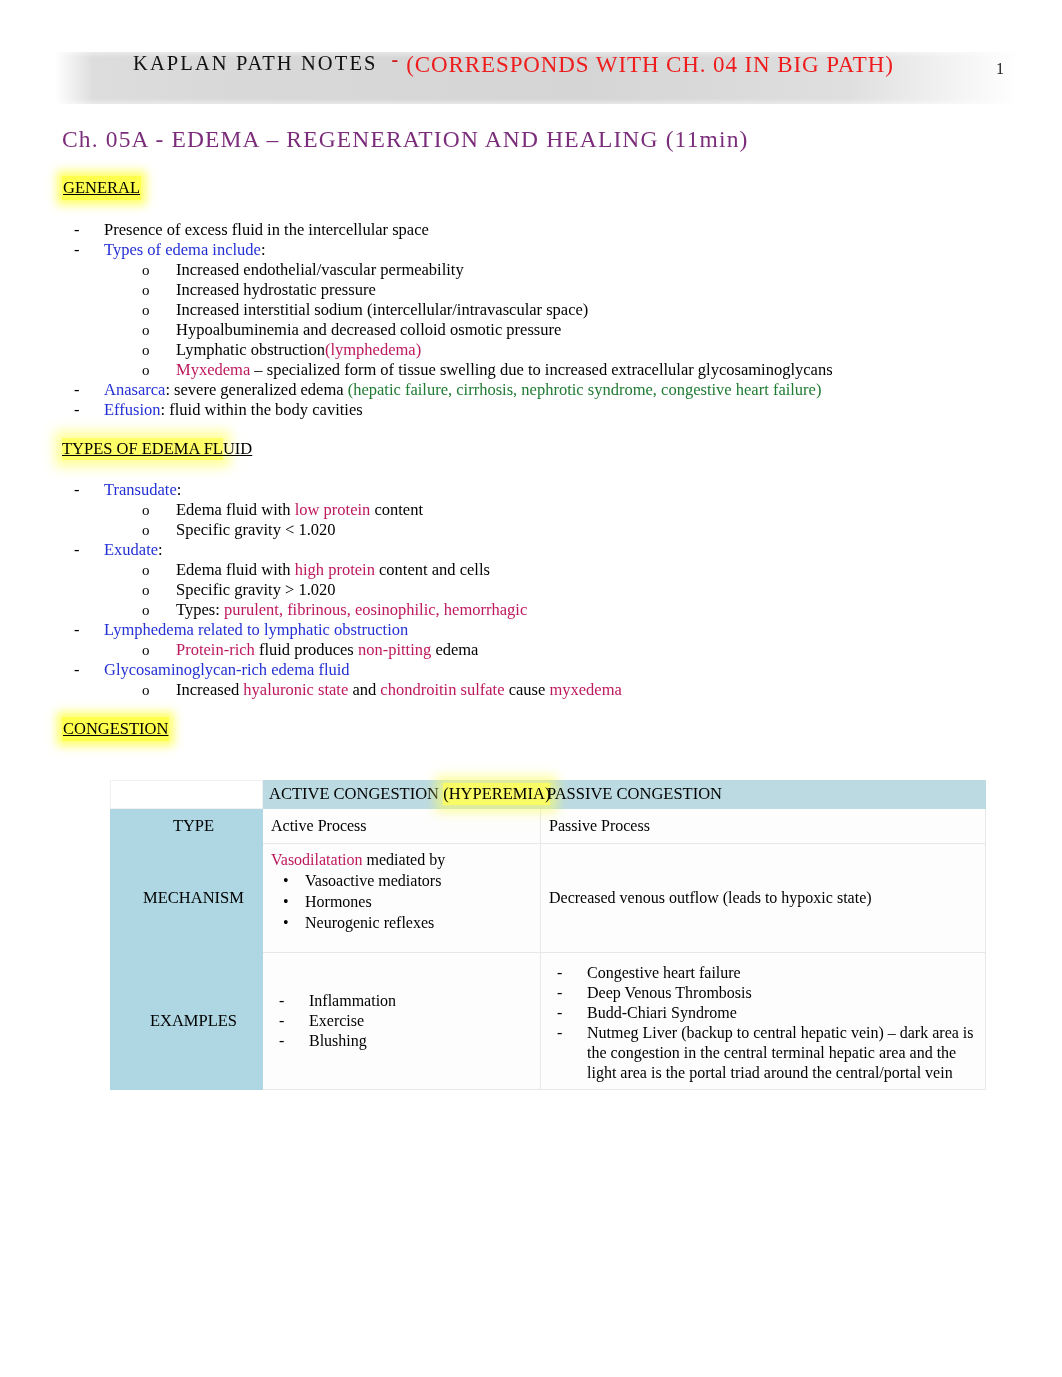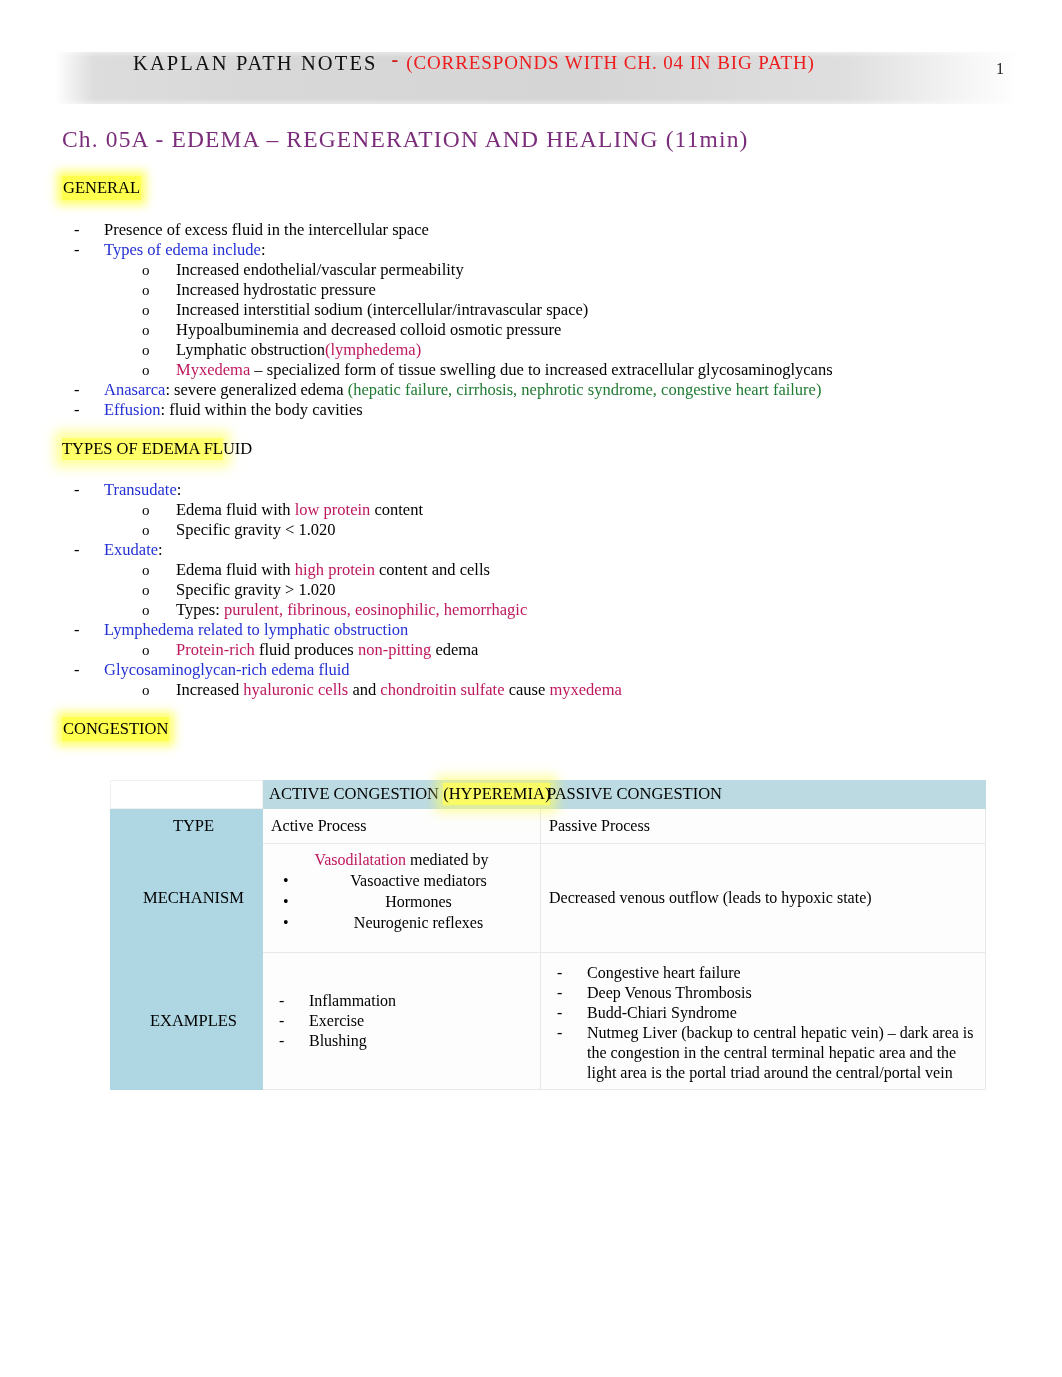--- a/index.html
+++ b/index.html
@@ -61,21 +61,21 @@
   }
   .hdr-dash {
     font-size: 20px;
     font-weight: bold;
     color: #d21919;
     margin: 0 8px 0 14px;
     position: relative;
     top: -4px;
   }
   .hdr-sub {
-    font-size: 19px;
+    font-size: 23px;
     letter-spacing: 0.9px;
     color: #ee1c1c;
     white-space: nowrap;
   }
   .page-number {
     position: absolute;
     right: 58px;
     top: 60px;
     font-size: 16px;
     color: #1a1a1a;
@@ -93,20 +93,21 @@
     white-space: nowrap;
   }
 
   
   .section-head {
     position: absolute;
     font-size: 16.5px;
     color: #000;
     white-space: nowrap;
     line-height: 1;
+    text-decoration: underline;
   }
   .hl {
     background: #ffff4d;
     box-shadow: 0 0 9px 5px rgba(255,255,77,0.85);
     padding: 2px 1px 3px 1px;
   }
   .hl-soft {
     background: rgba(255,255,90,0.92);
     box-shadow: 0 0 11px 7px rgba(255,255,90,0.6);
     padding: 1px 0 2px 0;
@@ -247,21 +248,21 @@
     <div class="lvl1"><span class="mk">-</span><span class="blue">Transudate</span><span>:</span></div>
     <div class="lvl2"><span class="mk">o</span><span>Edema fluid with </span><span class="red">low protein</span><span> content</span></div>
     <div class="lvl2"><span class="mk">o</span><span>Specific gravity &lt; 1.020</span></div>
     <div class="lvl1"><span class="mk">-</span><span class="blue">Exudate</span><span>:</span></div>
     <div class="lvl2"><span class="mk">o</span><span>Edema fluid with </span><span class="red">high protein</span><span> content and cells</span></div>
     <div class="lvl2"><span class="mk">o</span><span>Specific gravity &gt; 1.020</span></div>
     <div class="lvl2"><span class="mk">o</span><span>Types: </span><span class="red">purulent, fibrinous, eosinophilic, hemorrhagic</span></div>
     <div class="lvl1"><span class="mk">-</span><span class="blue">Lymphedema related to lymphatic obstruction</span></div>
     <div class="lvl2"><span class="mk">o</span><span class="red">Protein-rich</span><span> fluid produces </span><span class="red">non-pitting</span><span> edema</span></div>
     <div class="lvl1"><span class="mk">-</span><span class="blue">Glycosaminoglycan-rich edema fluid</span></div>
-    <div class="lvl2"><span class="mk">o</span><span>Increased </span><span class="red">hyaluronic cells</span><span> and </span><span class="red">chondroitin sulfate</span><span> cause </span><span class="red">myxedema</span></div>
+    <div class="lvl2"><span class="mk">o</span><span>Increased </span><span class="red">hyaluronic state</span><span> and </span><span class="red">chondroitin sulfate</span><span> cause </span><span class="red">myxedema</span></div>
   </div>
 
 <div class="section-head" style="left:62px; top:721px;">
   <span class="hl">CONGESTION</span>
 </div>
 
 <table class="ctable">
   <colgroup>
     <col class="colA">
       <col class="colB">
@@ -285,21 +286,21 @@
       <td class="colB cellpad">
         <p>Active Process</p>
       </td>
       <td class="colC cellpad">
         <p>Passive Process</p>
       </td>
     </tr>
 
     <tr>
       <td class="colA rowhead" style="height:108px;">MECHANISM</td>
-      <td class="colB cellpad" style="vertical-align:top;text-align:center;">
+      <td class="colB cellpad" style="vertical-align:top;">
         <p><span class="red">Vasodilatation</span><span> mediated by</span></p>
         <div id="mech-active-bullets">
             <div class="minibul"><span class="mk">•</span><span>Vasoactive mediators</span></div>
             <div class="minibul"><span class="mk">•</span><span>Hormones</span></div>
             <div class="minibul"><span class="mk">•</span><span>Neurogenic reflexes</span></div>
           </div>
       </td>
       <td class="colC cellpad">
         <p>Decreased venous outflow (leads to hypoxic state)</p>
       </td>

